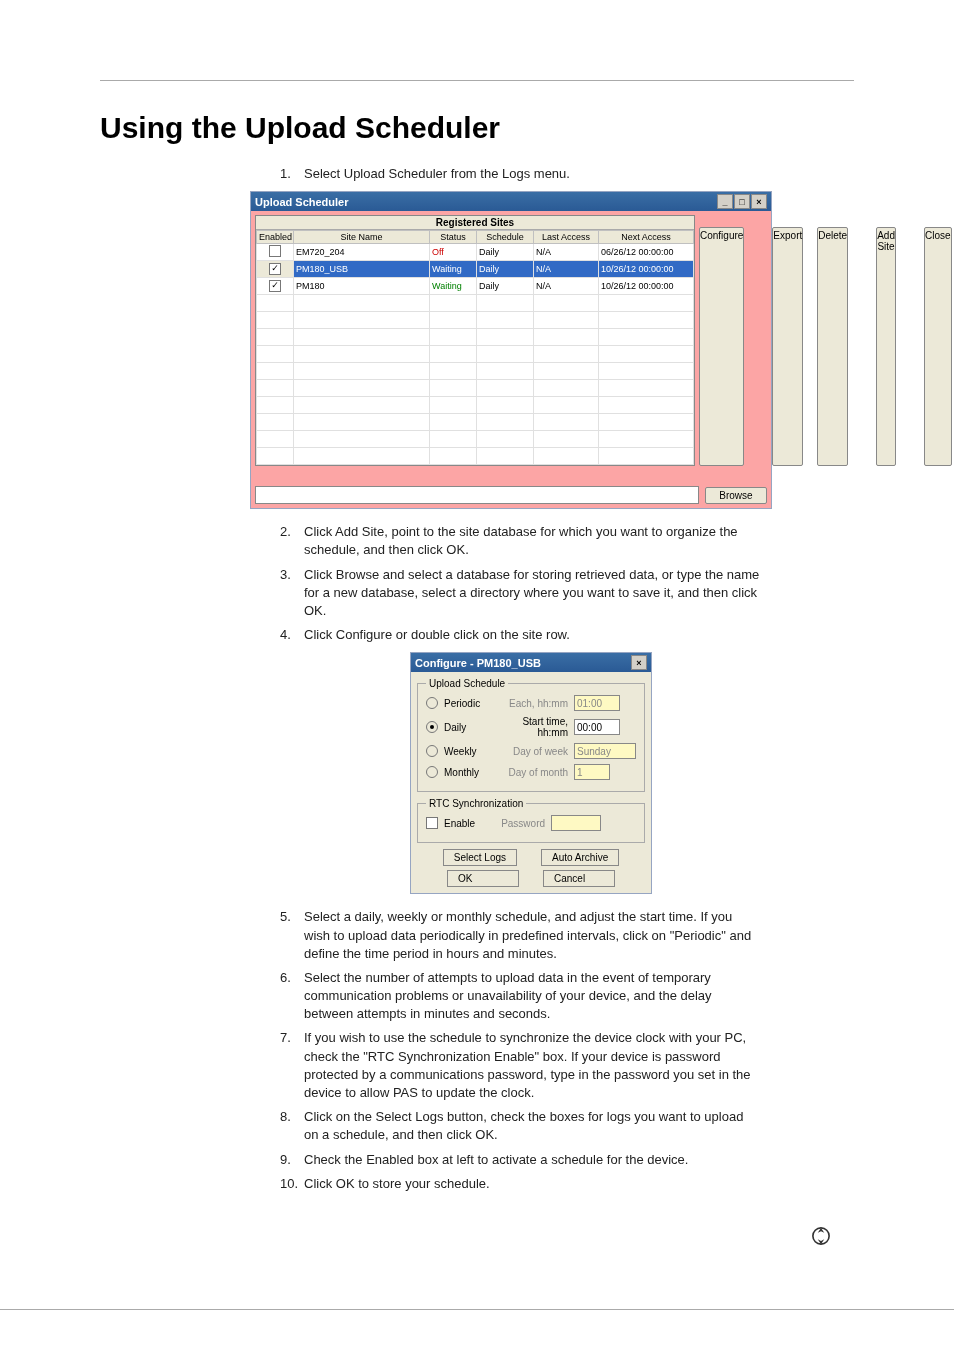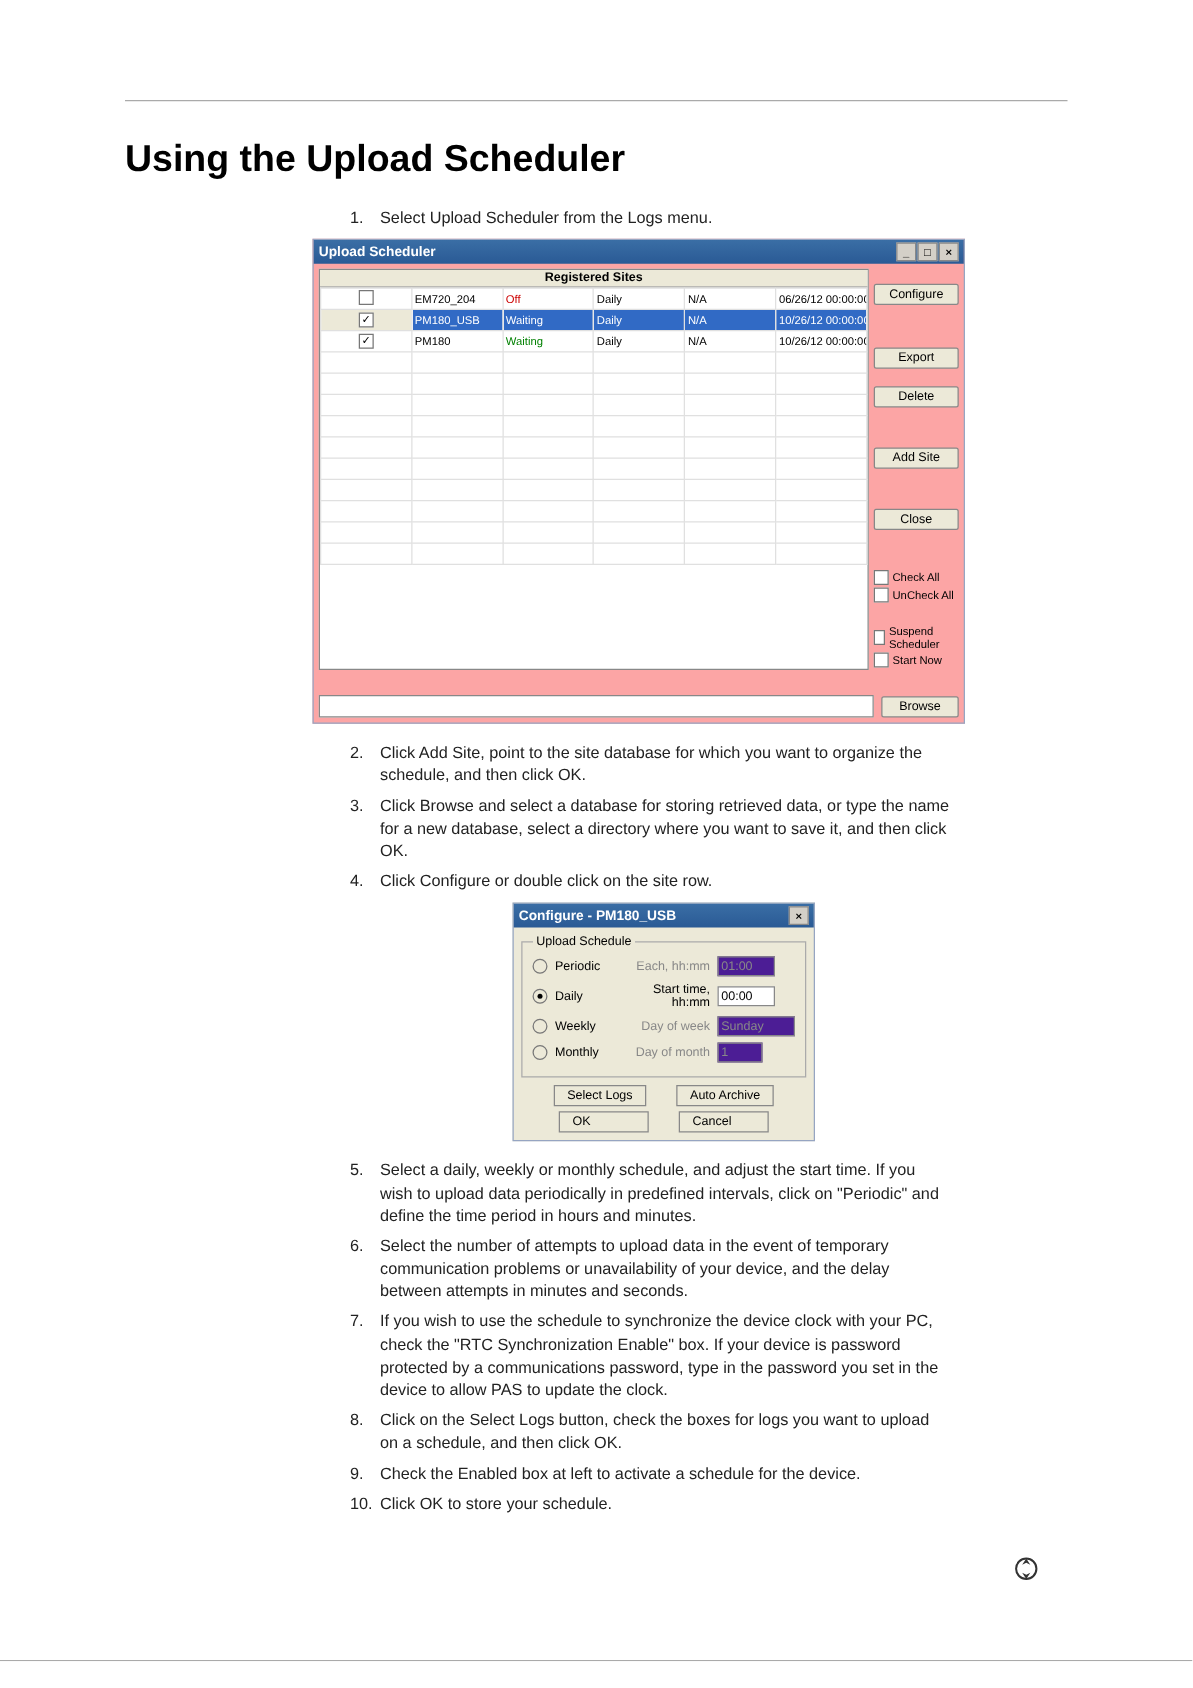--- a/index.html
+++ b/index.html
@@ -131,21 +131,21 @@
   }
   .sel-row td {
     background: #316ac5;
     color: #fff;
   }
   .green { color: #008000; }
   .red { color: #c00; }
   .side-btns {
     width: 68px;
     display: flex;
-    flex-direction: column;
+    flex-direction: row;
     gap: 14px;
     padding-top: 12px;
   }
   .sbtn {
     background: #ece9d8;
     border: 1px solid #888;
     border-radius: 2px;
     font-size: 10px;
     text-align: center;
     padding: 2px 0;
@@ -221,21 +221,21 @@
   .txtbox {
     border: 1px solid #888;
     background: #fff;
     height: 14px;
     font-size: 10px;
     padding: 0 2px;
     display: flex;
     align-items: center;
   }
   .txtbox.dis {
-    background: #4c1d95;
+    background: #fef9c3;
     color: #888;
   }
   .lblgray {
     color: #888;
   }
   .dlg-btns {
     display: flex;
     justify-content: center;
     gap: 24px;
     margin-top: 4px;
@@ -280,20 +280,28 @@
         <span class="winbtn">_</span>
         <span class="winbtn">□</span>
         <span class="winbtn">×</span>
       </div>
     </div>
     <div class="win-body">
       <div class="grid-area">
         <div class="grid-header-title">Registered Sites</div>
         <table class="grid">
           <tbody>
+              <tr>
+            <th style="width:32px">Enabled</th>
+            <th>Site Name</th>
+            <th style="width:42px">Status</th>
+            <th style="width:52px">Schedule</th>
+            <th style="width:60px">Last Access</th>
+            <th style="width:90px">Next Access</th>
+          </tr>
           <tr>
             <td style="text-align:center"><span class="chk"></span></td>
             <td>EM720_204</td>
             <td class="red">Off</td>
             <td>Daily</td>
             <td>N/A</td>
             <td>06/26/12 00:00:00</td>
           </tr>
           <tr class="sel-row">
             <td style="text-align:center;background:#ece9d8"><span class="chk on"></span></td>
@@ -475,20 +483,29 @@
         </div>
         <div class="row">
           <span class="radio"></span>
           <span style="width:42px">Monthly</span>
           <span class="lblgray" style="width:76px;text-align:right">Day of month</span>
           <span class="txtbox dis" style="width:30px">1</span>
         </div>
       </fieldset>
 
 
+      <fieldset class="fs">
+        <legend>RTC Synchronization</legend>
+        <div class="row">
+          <span class="chk"></span>
+          <span>Enable</span>
+          <span class="lblgray" style="margin-left:20px">Password</span>
+          <span class="txtbox dis" style="width:44px"></span>
+        </div>
+      </fieldset>
 
       <div class="dlg-btns">
         <span class="dbtn">Select Logs</span>
         <span class="dbtn">Auto Archive</span>
       </div>
       <div class="dlg-btns">
         <span class="dbtn" style="width:50px">OK</span>
         <span class="dbtn" style="width:50px">Cancel</span>
       </div>
     </div>

